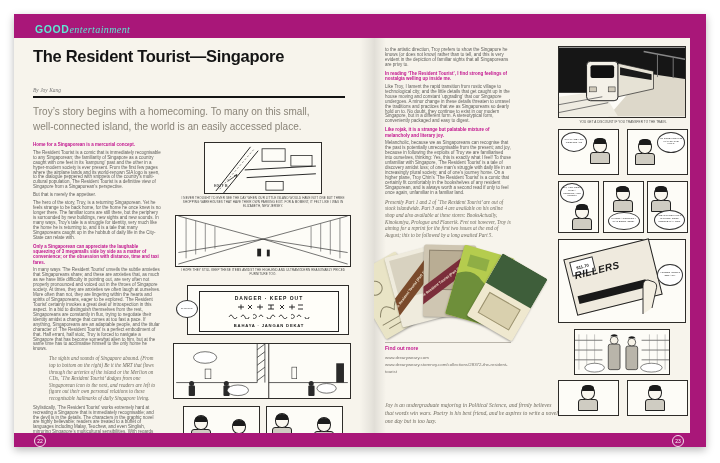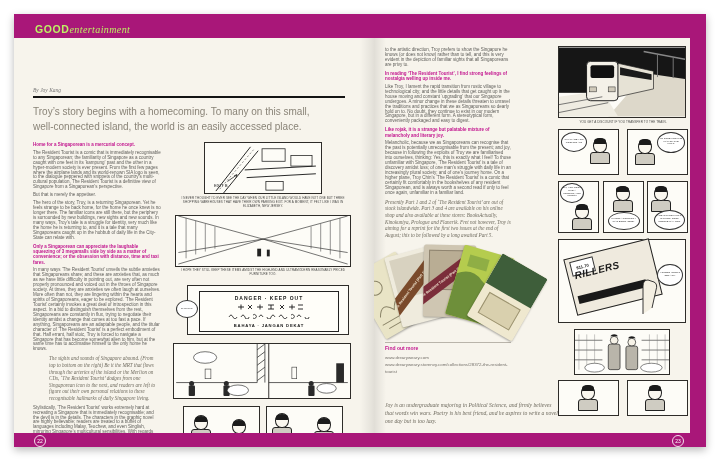--- a/index.html
+++ b/index.html
@@ -2,21 +2,21 @@
 <html><head>
 <meta charset="utf-8">
 <style>
   html,body{margin:0;padding:0;background:#ffffff;}
   body{width:720px;height:463px;font-family:"Liberation Sans",sans-serif;-webkit-font-smoothing:antialiased;}
   .canvas{position:relative;width:720px;height:463px;background:#fff;overflow:hidden;}
   .spread{position:absolute;left:14px;top:14px;width:692px;height:433px;background:#f7f4ec;box-shadow:0 3px 8px rgba(0,0,0,.28);}
   .band-top{position:absolute;left:0;top:0;width:100%;height:24px;background:#a91779;z-index:5;}
   .band-right{position:absolute;right:0;top:0;width:16px;height:100%;background:#a91779;z-index:4;}
   .band-bottom{position:absolute;left:0;bottom:0;width:100%;height:14px;background:#a91779;z-index:5;}
-  .brand{position:absolute;left:21px;top:5px;color:#bef264;}
+  .brand{position:absolute;left:21px;top:5px;color:#5eead4;}
   .brand b{font-size:10.5px;letter-spacing:.6px;}
   .brand i{font-family:"Liberation Serif",serif;font-size:10px;letter-spacing:.4px;}
   .pageno{position:absolute;top:2px;width:10px;height:10px;border:1px solid rgba(255,255,255,.85);border-radius:50%;color:#fff;font-size:5px;display:flex;align-items:center;justify-content:center;}
   .pageno.l{left:20px}.pageno.r{right:22px}
   .pages{position:absolute;left:0;top:24px;right:16px;bottom:14px;overflow:hidden;}
   .fold{position:absolute;left:346px;top:0;width:26px;height:100%;background:linear-gradient(90deg,rgba(0,0,0,0),rgba(0,0,0,.07) 45%,rgba(0,0,0,.09) 55%,rgba(0,0,0,0));pointer-events:none;}
   .page{position:absolute;top:0;height:100%;overflow:hidden;}
   .page.left{left:0;width:346px;padding:0;}
   .page.right{left:360px;width:316px;}
   
@@ -75,20 +75,21 @@
     <div class="band-right"></div>
     <div class="band-bottom">
       <span class="pageno l">22</span>
       <span class="pageno r">23</span>
     </div>
 
     <div class="pages">
 
       <div class="page left">
         <div class="title">
+          <div>The Resident Tourist—Singapore</div>
         </div>
         <div class="byline">By Joy Kang</div>
         <div class="rule"></div>
         <div class="lede">Troy’s story begins with a homecoming. To many on this small, well-connected island, the world is an easily accessed place.</div>
 
         <div class="lcols">
           <div class="textcol">
             <p class="mag">Home for a Singaporean is a mercurial concept.</p>
             <p class="body-copy">The Resident Tourist is a comic that is immediately recognisable to any Singaporean; the familiarity of Singapore as a country caught with one feet in its ‘kampung’ past and the other in a hyper-modern society is ever present. From the first few pages where the airplane lands and its world-renown SIA logo is seen, to the dialogue peppered with snippets of the country’s multi-cultural population, The Resident Tourist is a definitive view of Singapore from a Singaporean’s perspective.</p>
             <p class="body-copy">But that is merely the appetiser.</p>

